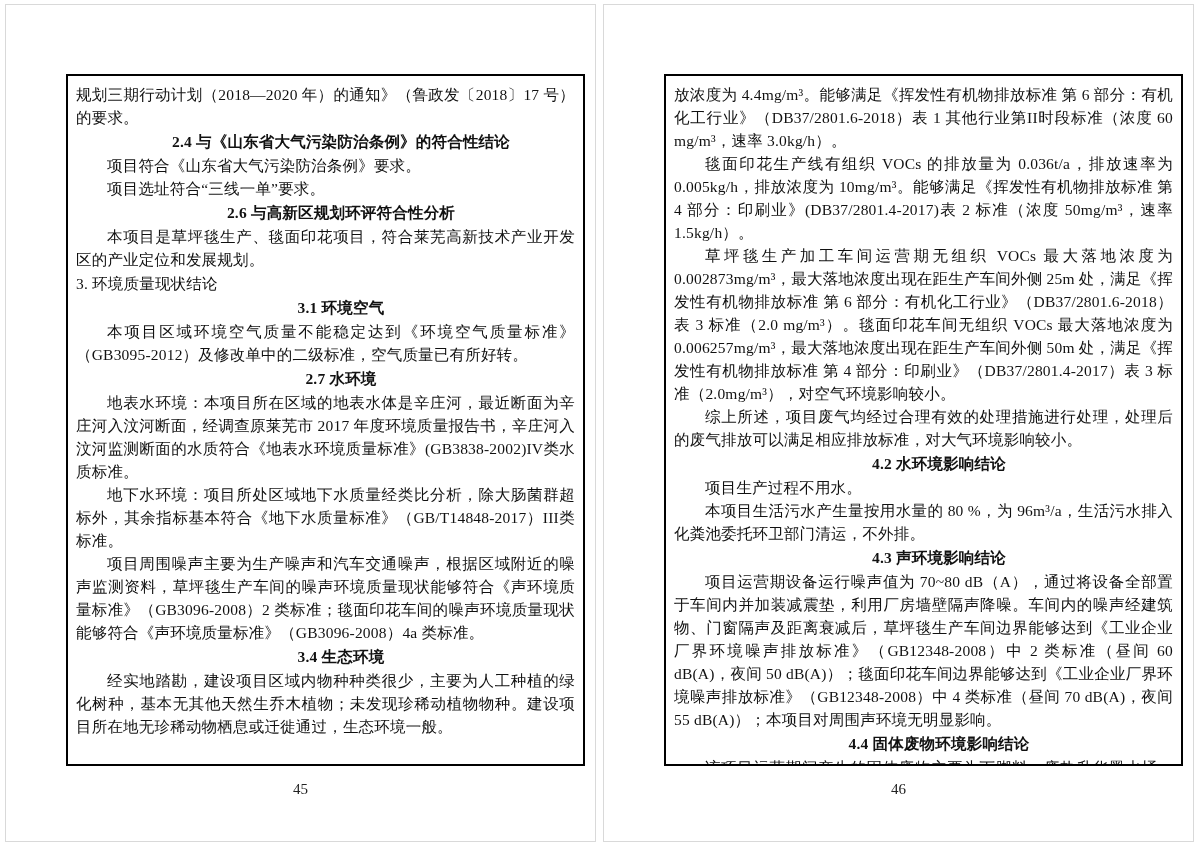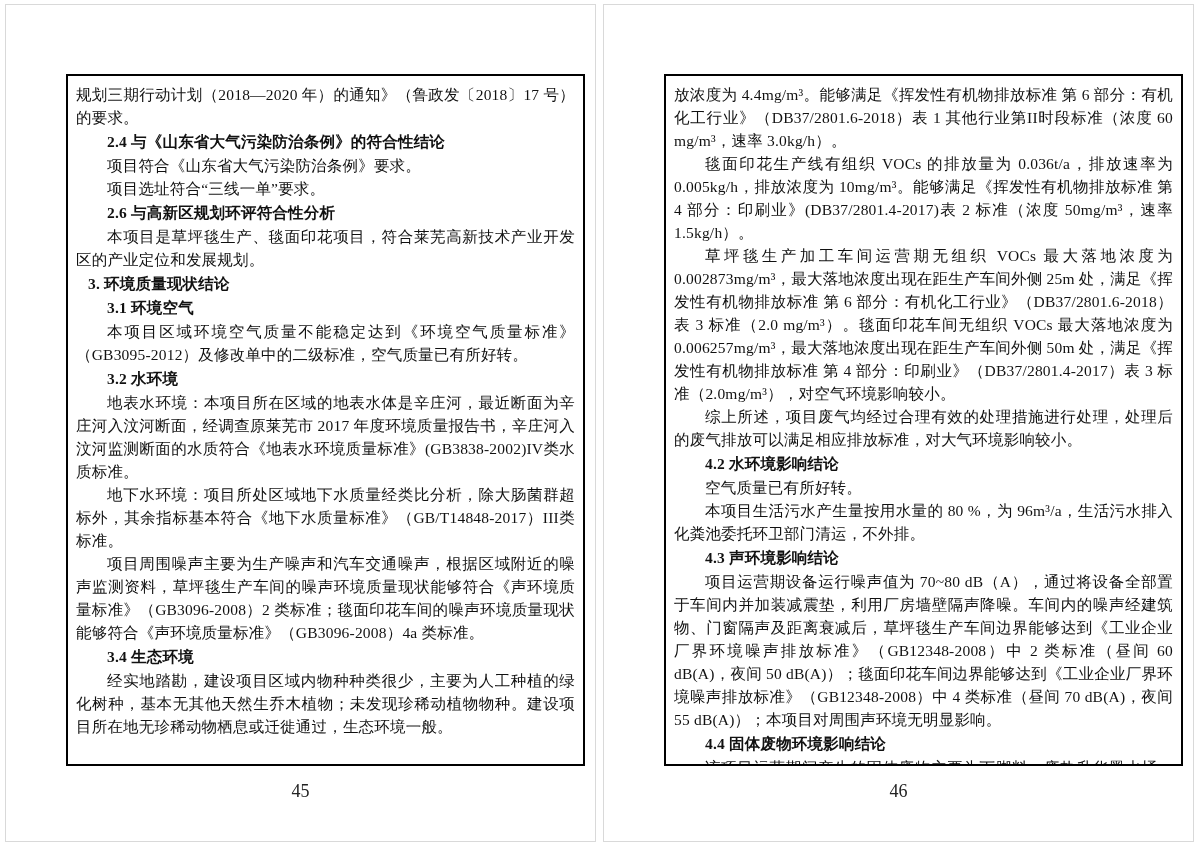--- a/index.html
+++ b/index.html
@@ -42,75 +42,75 @@
   }
   .blk {
     font-size: 15.5px;
     line-height: 23px;
     text-align: justify;
     letter-spacing: 0.2px;
   }
   .blk.body { text-indent: 2em; font-family: Liberation Serif, serif; }
   .blk.cont { text-indent: 0; }
   .blk.h1 {
-    font-weight: bold;
+    font-weight: normal;
     text-indent: 0;
     text-align: left;
-    margin: 1px 12px;
+    margin: 1px 0;
   }
   .blk.h2 {
     font-weight: bold;
     text-indent: 2em;
-    text-align: left;
+    text-align: center;
     margin: 1px 0;
   }
   .page-num {
     position: absolute;
     top: 776px;
     left: 0;
     width: 100%;
     text-align: center;
-    font-size: 18px;
+    font-size: 15px;
     color: #222222;
   }
 </style>
 </head>
 <body>
 
 <div class="canvas">
 
   <div class="sheet left">
     <div class="content-box">
         <div class="blk cont">规划三期行动计划（2018—2020 年）的通知》（鲁政发〔2018〕17 号）的要求。</div>
         <div class="blk h2">2.4 与《山东省大气污染防治条例》的符合性结论</div>
         <div class="blk body">项目符合《山东省大气污染防治条例》要求。</div>
         <div class="blk body">项目选址符合“三线一单”要求。</div>
         <div class="blk h2">2.6 与高新区规划环评符合性分析</div>
         <div class="blk body">本项目是草坪毯生产、毯面印花项目，符合莱芜高新技术产业开发区的产业定位和发展规划。</div>
         <div class="blk h1">3. 环境质量现状结论</div>
         <div class="blk h2">3.1 环境空气</div>
         <div class="blk body">本项目区域环境空气质量不能稳定达到《环境空气质量标准》（GB3095-2012）及修改单中的二级标准，空气质量已有所好转。</div>
-        <div class="blk h2">3.2 水环境</div>
+        <div class="blk h2">2.7 水环境</div>
         <div class="blk body">地表水环境：本项目所在区域的地表水体是辛庄河，最近断面为辛庄河入汶河断面，经调查原莱芜市 2017 年度环境质量报告书，辛庄河入汶河监测断面的水质符合《地表水环境质量标准》(GB3838-2002)IV类水质标准。</div>
         <div class="blk body">地下水环境：项目所处区域地下水质量经类比分析，除大肠菌群超标外，其余指标基本符合《地下水质量标准》（GB/T14848-2017）III类标准。</div>
         <div class="blk body">项目周围噪声主要为生产噪声和汽车交通噪声，根据区域附近的噪声监测资料，草坪毯生产车间的噪声环境质量现状能够符合《声环境质量标准》（GB3096-2008）2 类标准；毯面印花车间的噪声环境质量现状能够符合《声环境质量标准》（GB3096-2008）4a 类标准。</div>
         <div class="blk h2">3.4 生态环境</div>
         <div class="blk body">经实地踏勘，建设项目区域内物种种类很少，主要为人工种植的绿化树种，基本无其他天然生乔木植物；未发现珍稀动植物物种。建设项目所在地无珍稀动物栖息或迁徙通过，生态环境一般。</div>
       </div>
     <div class="page-num">45</div>
   </div>
 
   <div class="sheet right">
     <div class="content-box">
         <div class="blk cont">放浓度为 4.4mg/m³。能够满足《挥发性有机物排放标准 第 6 部分：有机化工行业》（DB37/2801.6-2018）表 1 其他行业第II时段标准（浓度 60 mg/m³，速率 3.0kg/h）。</div>
         <div class="blk body">毯面印花生产线有组织 VOCs 的排放量为 0.036t/a，排放速率为 0.005kg/h，排放浓度为 10mg/m³。能够满足《挥发性有机物排放标准 第 4 部分：印刷业》(DB37/2801.4-2017)表 2 标准（浓度 50mg/m³，速率 1.5kg/h）。</div>
         <div class="blk body">草坪毯生产加工车间运营期无组织 VOCs 最大落地浓度为 0.002873mg/m³，最大落地浓度出现在距生产车间外侧 25m 处，满足《挥发性有机物排放标准 第 6 部分：有机化工行业》（DB37/2801.6-2018）表 3 标准（2.0 mg/m³）。毯面印花车间无组织 VOCs 最大落地浓度为 0.006257mg/m³，最大落地浓度出现在距生产车间外侧 50m 处，满足《挥发性有机物排放标准 第 4 部分：印刷业》（DB37/2801.4-2017）表 3 标准（2.0mg/m³），对空气环境影响较小。</div>
         <div class="blk body">综上所述，项目废气均经过合理有效的处理措施进行处理，处理后的废气排放可以满足相应排放标准，对大气环境影响较小。</div>
         <div class="blk h2">4.2 水环境影响结论</div>
-        <div class="blk body">空气质量已有所好转。</div>
+        <div class="blk body">项目生产过程不用水。</div>
         <div class="blk body">本项目生活污水产生量按用水量的 80 %，为 96m³/a，生活污水排入化粪池委托环卫部门清运，不外排。</div>
         <div class="blk h2">4.3 声环境影响结论</div>
         <div class="blk body">项目运营期设备运行噪声值为 70~80 dB（A），通过将设备全部置于车间内并加装减震垫，利用厂房墙壁隔声降噪。车间内的噪声经建筑物、门窗隔声及距离衰减后，草坪毯生产车间边界能够达到《工业企业厂界环境噪声排放标准》（GB12348-2008）中 2 类标准（昼间 60 dB(A)，夜间 50 dB(A)）；毯面印花车间边界能够达到《工业企业厂界环境噪声排放标准》（GB12348-2008）中 4 类标准（昼间 70 dB(A)，夜间 55 dB(A)）；本项目对周围声环境无明显影响。</div>
         <div class="blk h2">4.4 固体废物环境影响结论</div>
         <div class="blk body">该项目运营期间产生的固体废物主要为下脚料、废热升华墨水桶、废活性炭、废灯管及职工生活垃圾。</div>
       </div>
     <div class="page-num">46</div>
   </div>
 
 </div>

